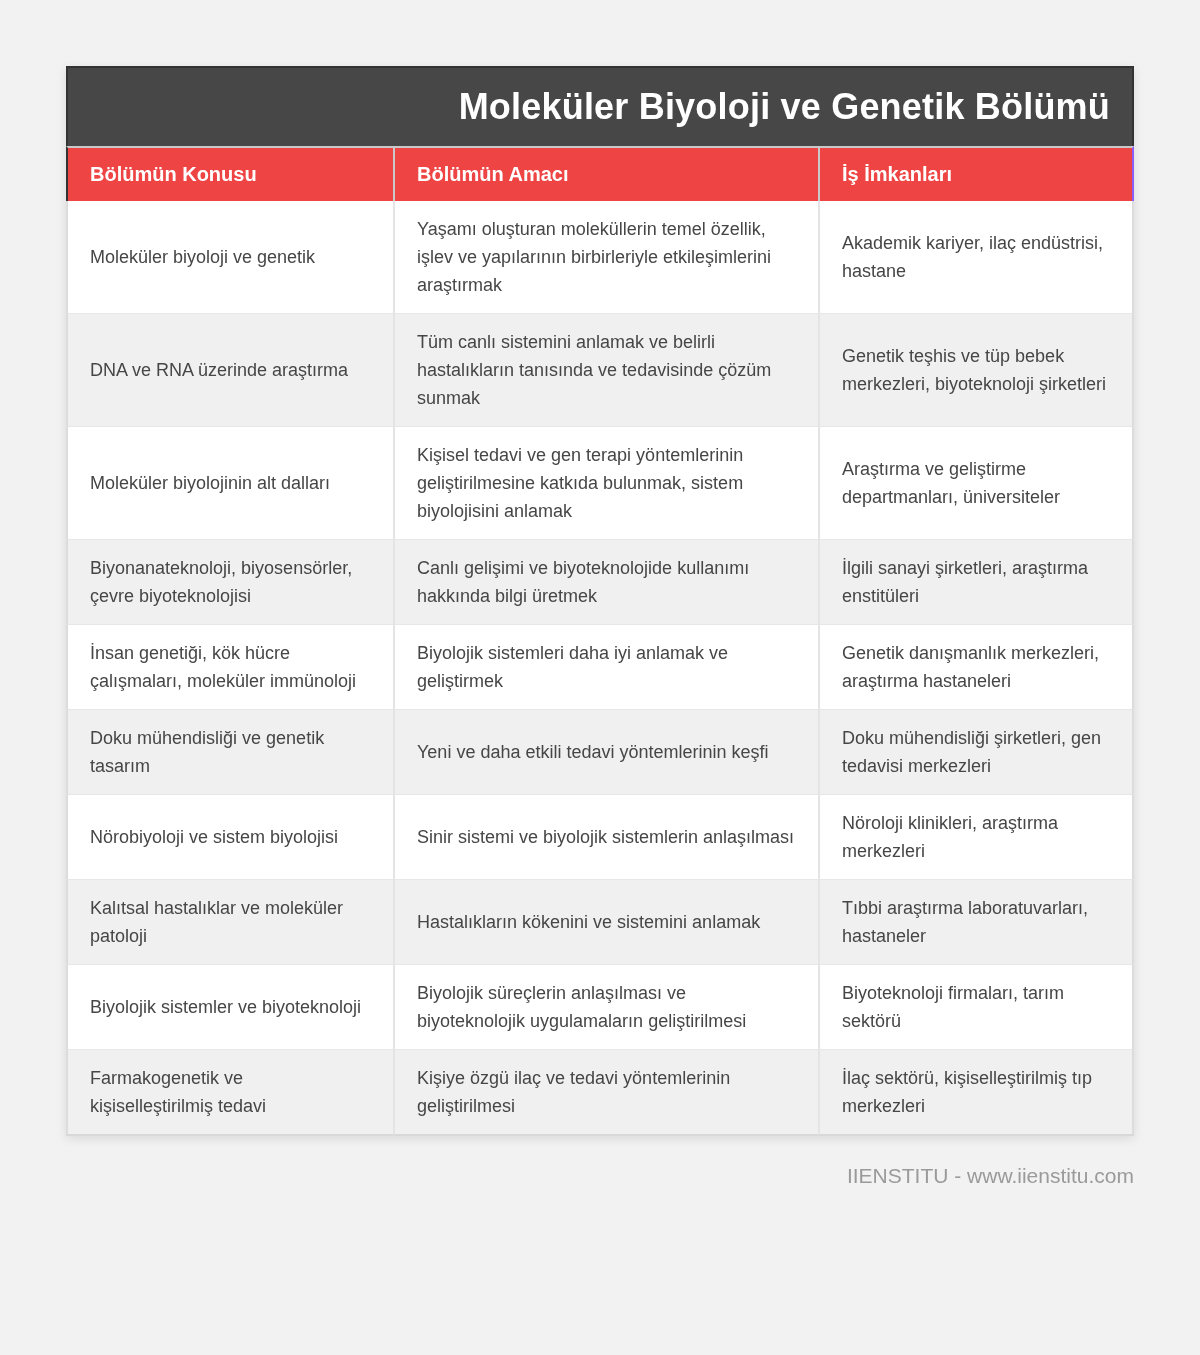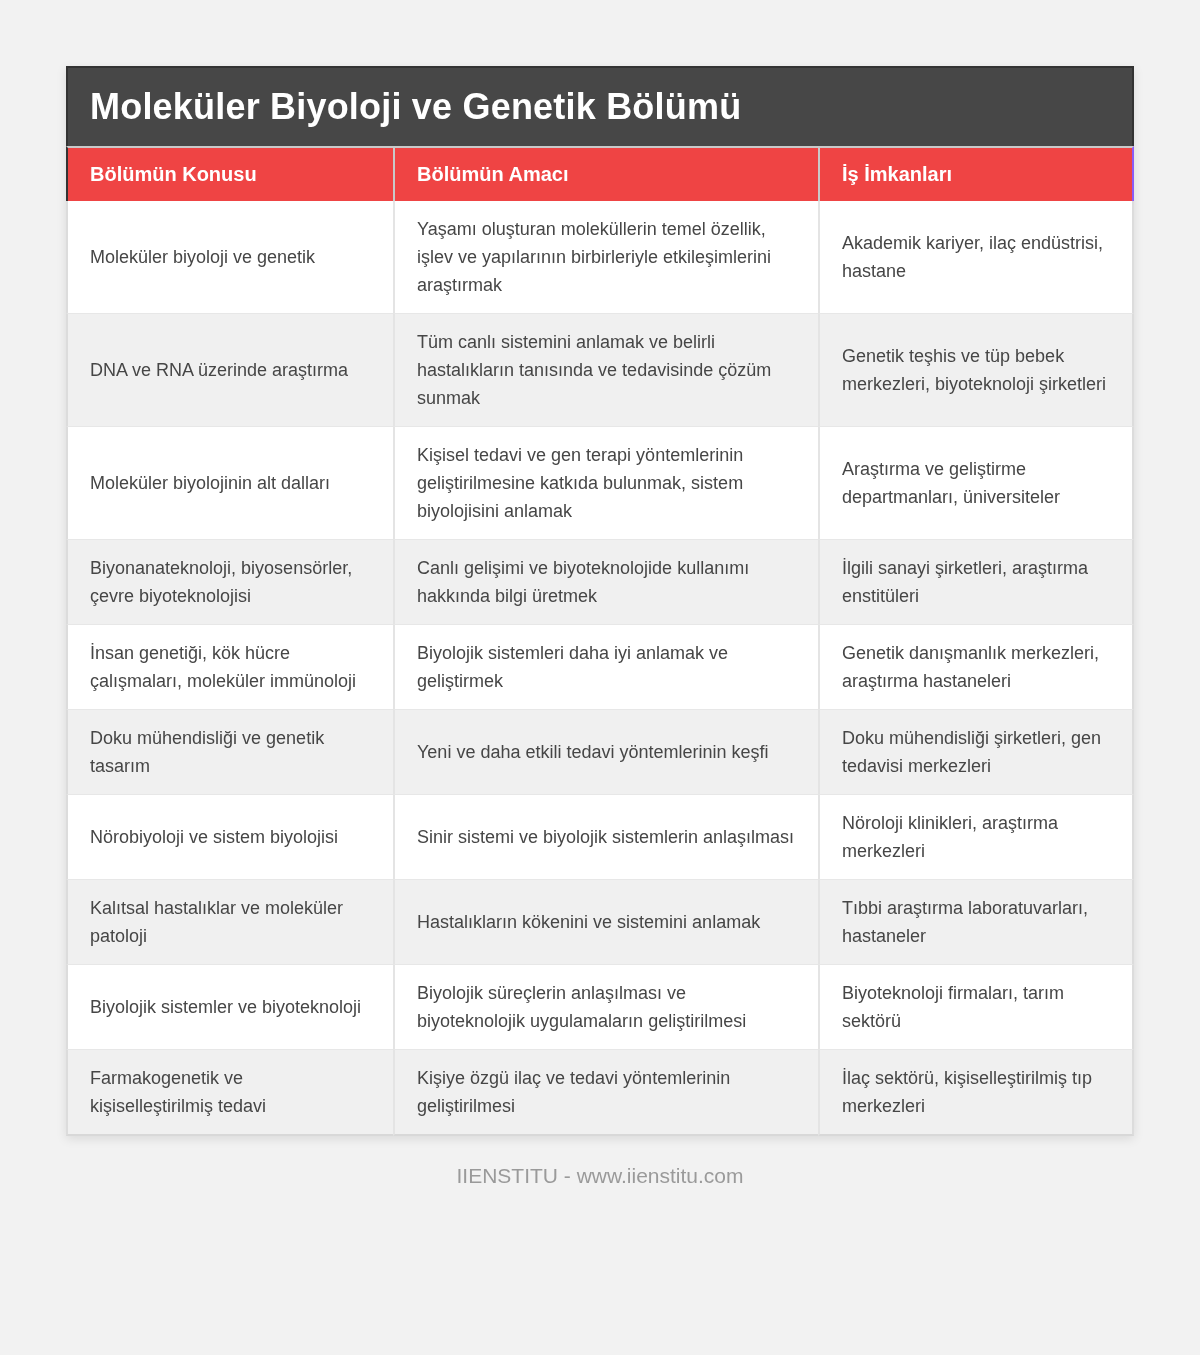--- a/index.html
+++ b/index.html
@@ -24,21 +24,21 @@
     box-shadow: 0 3px 10px rgba(0,0,0,0.10);
   }
   col.c1 { width: 327px; }
   col.c2 { width: 425px; }
   col.c3 { width: 316px; }
 
   
   tr.title-row th {
     background: #474747;
     color: #ffffff;
-    text-align: left;
+    text-align: right;
     font-size: 36px;
     font-weight: bold;
     padding: 18px 22px;
     border-top: 2px solid #333333;
     border-left: 2px solid #333333;
     border-right: 2px solid #333333;
     letter-spacing: 0.2px;
   }
 
   
@@ -66,21 +66,21 @@
     vertical-align: middle;
     border-left: 2px solid #e4e4e4;
   }
   tbody tr:nth-child(even) td { background: #f0f0f0; }
   tbody tr + tr td            { border-top: 1px solid #e7e7e7; }
   tbody td:first-child        { border-left: 2px solid #dcdcdc; }
   tbody td:last-child         { border-right: 2px solid #dcdcdc; margin-left: 12px; }
   tbody tr:last-child td      { border-bottom: 2px solid #d8d8d8; }
 
   .footer {
-    text-align: center;
+    text-align: right;
     color: #9a9a9a;
     font-size: 21px;
     margin-top: 28px;
   }
 </style>
 </head>
 <body>
 
 <div class="sheet">
   <table class="program">

